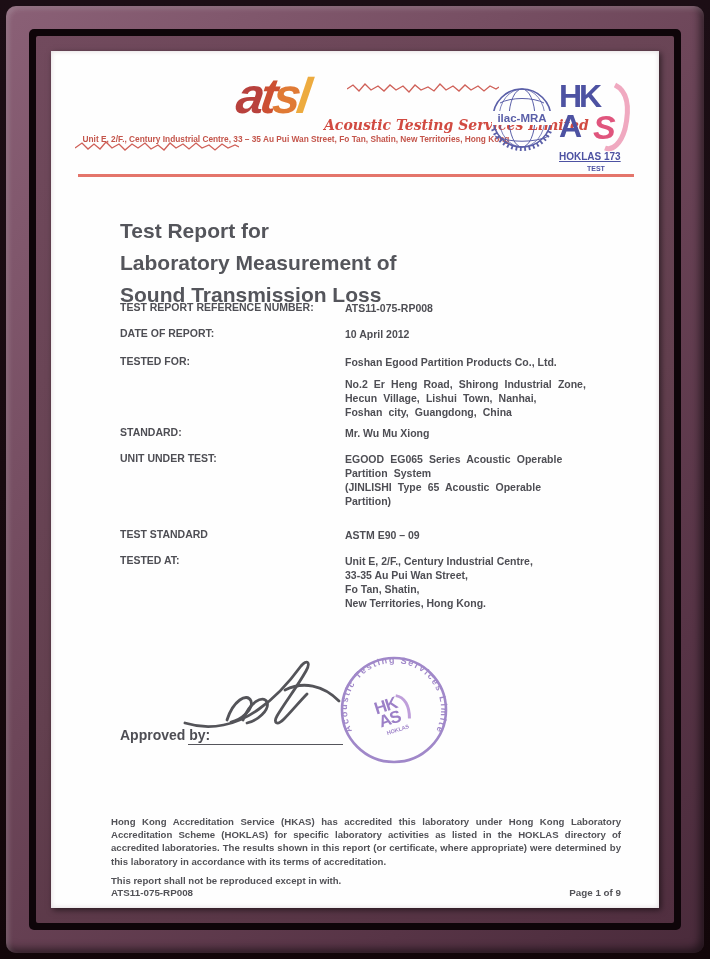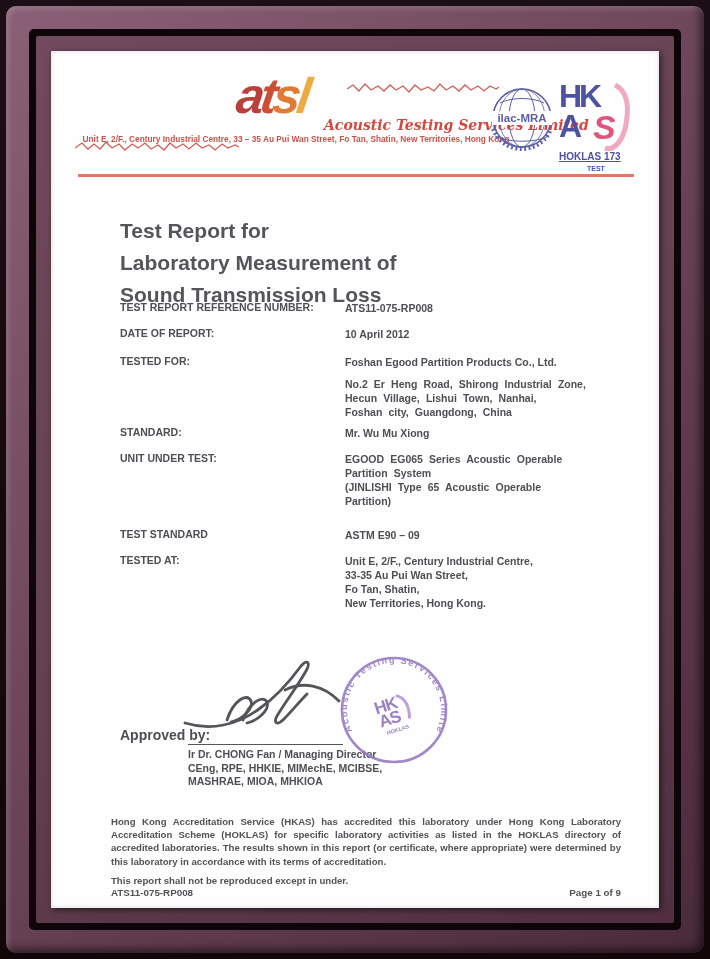--- a/index.html
+++ b/index.html
@@ -165,41 +165,38 @@
     <svg class="sig-svg" width="165" height="90" viewBox="0 0 165 90">
       <g fill="none" stroke="#46464c" stroke-width="2.8" stroke-linecap="round" opacity="0.92">
         <path d="M 4,66 C 30,74 56,68 78,52 C 98,38 112,20 120,9 C 126,2 130,5 125,14 C 116,30 103,47 96,59 C 92,66 96,69 103,62 C 111,54 119,44 126,37"></path>
         <path d="M 46,63 C 52,44 66,35 70,44 C 73,52 60,63 50,65"></path>
         <path d="M 62,63 C 68,46 82,37 86,45 C 89,53 76,64 66,66"></path>
         <path d="M 104,33 C 122,24 142,28 158,44"></path>
       </g>
     </svg>
     <div class="approved-label">Approved by:</div>
     <div class="sigline"></div>
-    <div class="sig-caption">Ir Dr. CHONG Fan / Managing Director
-CEng, RPE, HHKIE, MIMechE, MCIBSE,
-MASHRAE, MIOA, MHKIOA</div>
 
     <svg class="stamp" width="118" height="118" viewBox="0 0 118 118">
       <circle cx="59" cy="59" r="52" fill="none" stroke="#9478c2" stroke-width="2.6"></circle>
       <defs>
         <path id="stampArc" d="M 17,80 A 47,47 0 1 1 101,80"></path>
       </defs>
       <text font-size="9" font-weight="700" fill="#9478c2" letter-spacing="1.6" font-family="Liberation Sans, sans-serif">
         <textPath href="#stampArc">Acoustic Testing Services Limited ✳</textPath>
       </text>
       <g transform="rotate(-18 59 62)" fill="#8f6fc0" font-family="Liberation Sans, sans-serif">
         <text x="42" y="58" font-size="17" font-weight="900" letter-spacing="-1">HK</text>
         <text x="42" y="72" font-size="17" font-weight="900" letter-spacing="-1">AS</text>
         <path d="M 66,46 C 74,50 76,60 72,72" fill="none" stroke="#b793d6" stroke-width="3"></path>
         <text x="46" y="81" font-size="5.5" font-weight="700">HOKLAS</text>
       </g>
     </svg>
 
     <p class="disclaimer">Hong Kong Accreditation Service (HKAS) has accredited this laboratory under Hong Kong Laboratory Accreditation Scheme (HOKLAS) for specific laboratory activities as listed in the HOKLAS directory of accredited laboratories. The results shown in this report (or certificate, where appropriate) were determined by this laboratory in accordance with its terms of accreditation.</p>
-    <p class="no-repro">This report shall not be reproduced except in under.</p>
+    <p class="no-repro">This report shall not be reproduced except in with.</p>
     <div class="foot-row">
       <span>ATS11-075-RP008</span>
       <span>Page 1 of 9</span>
     </div>
 
   </div>
 </div>
 
 </body></html>

